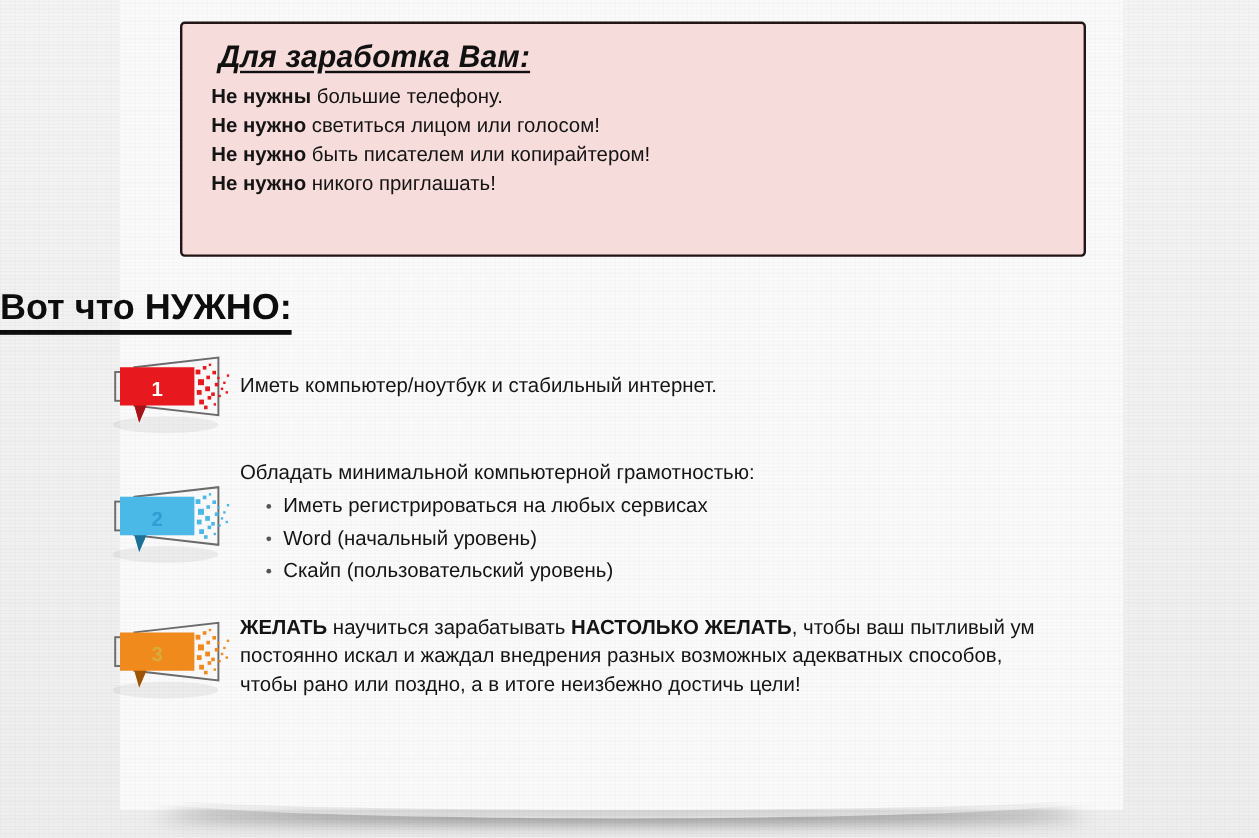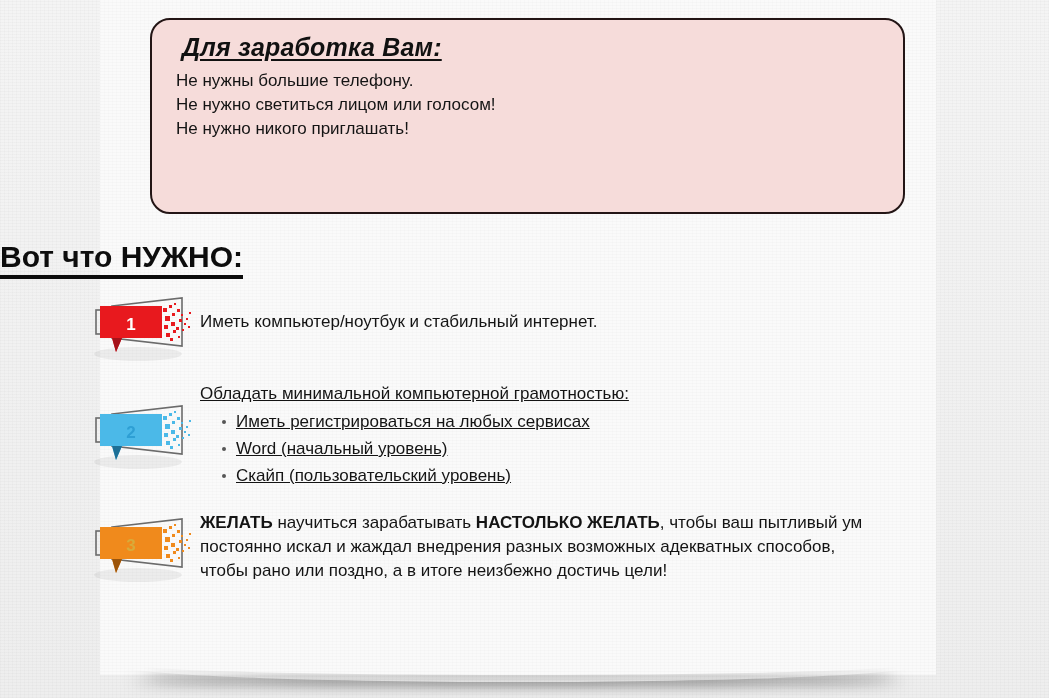--- a/index.html
+++ b/index.html
@@ -61,21 +61,21 @@
   
   #callout {
     position: absolute;
     left: 150px;
     top: 18px;
     width: 755px;
     height: 196px;
     box-sizing: border-box;
     background: #f6dcda;
     border: 2px solid #231515;
-    border-radius: 20px;
+    border-radius: 4px;
     padding: 10px 18px 0 22px;
   }
   #callout-title {
     font-family: "Liberation Sans Narrow", "Liberation Sans", sans-serif;
     font-size: 26px;
     font-weight: bold;
     font-style: italic;
     color: #111;
     text-decoration: underline;
     text-underline-offset: 3px;
@@ -86,21 +86,21 @@
     transform-origin: left center;
   }
   .callout-line {
     font-size: 17px;
     color: #141414;
     line-height: 24px;
     white-space: nowrap;
     margin-left: 2px;
   }
   .callout-line b {
-    font-weight: normal;
+    font-weight: bold;
   }
 
   
   #section-heading {
     position: absolute;
     left: 0;
     top: 240px;
     width: 1049px;
     text-align: left;
     font-size: 30px;
@@ -128,21 +128,21 @@
     width: 120px;
     height: 70px;
   }
   .step-body {
     margin-left: 114px;
     font-size: 17px;
     color: #141414;
     line-height: 24px;
   }
   #step-1 .step-body { padding-top: 18px; }
-  #step-2 .step-body { padding-top: 4px; text-decoration: underline; }
+  #step-2 .step-body { padding-top: 4px; }
   #step-3 .step-body { padding-top: 6px; width: 670px; }
   .step-body b { font-weight: bold; }
 
   .sub-list {
     margin: 2px 0 0 0;
     padding: 0;
     list-style: none;
   }
   .sub-list li {
     position: relative;
@@ -174,20 +174,23 @@
   <div id="sheet-shadow"></div>
   <div id="sheet-shadow-2"></div>
 
   <div id="callout">
     <div id="callout-title">Для заработка Вам:</div>
     <div class="callout-line">
       <b>Не нужны</b><span> большие телефону.</span>
     </div>
     <div class="callout-line">
       <b>Не нужно</b><span> светиться лицом или голосом!</span>
+    </div>
+    <div class="callout-line">
+      <b>Не нужно</b><span> быть писателем или копирайтером!</span>
     </div>
     <div class="callout-line">
       <b>Не нужно</b><span> никого приглашать!</span>
     </div>
   </div>
 
   <div id="section-heading">
     <span>Вот что НУЖНО:</span>
   </div>
 

